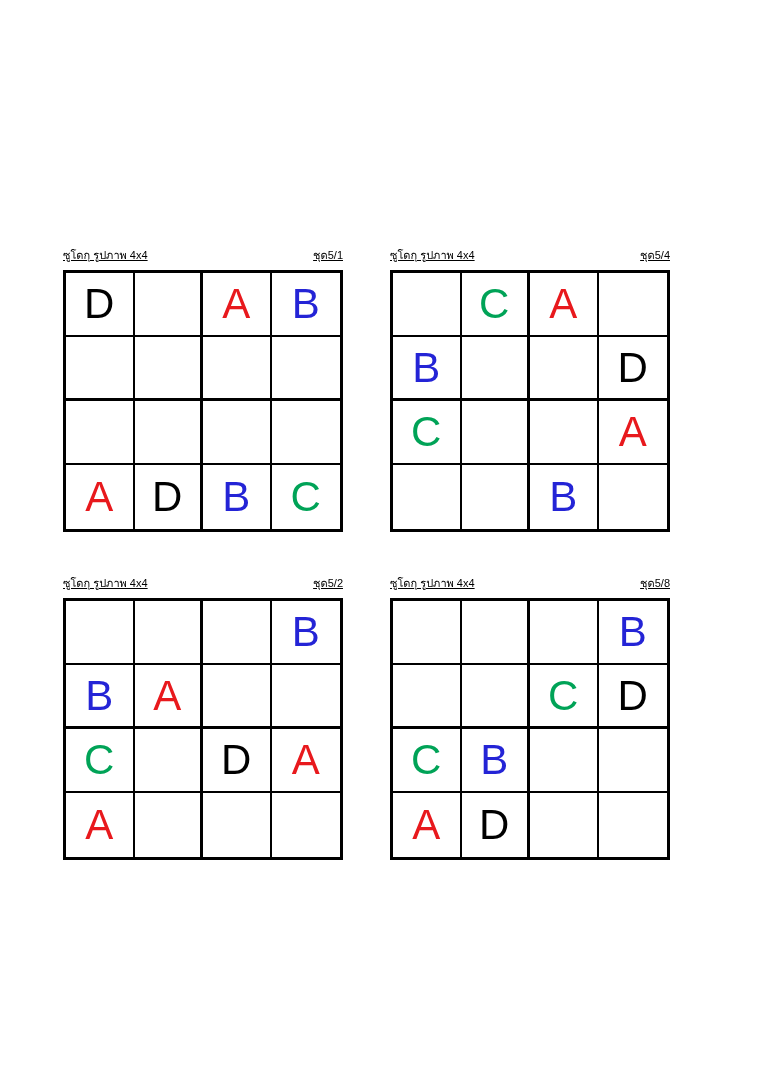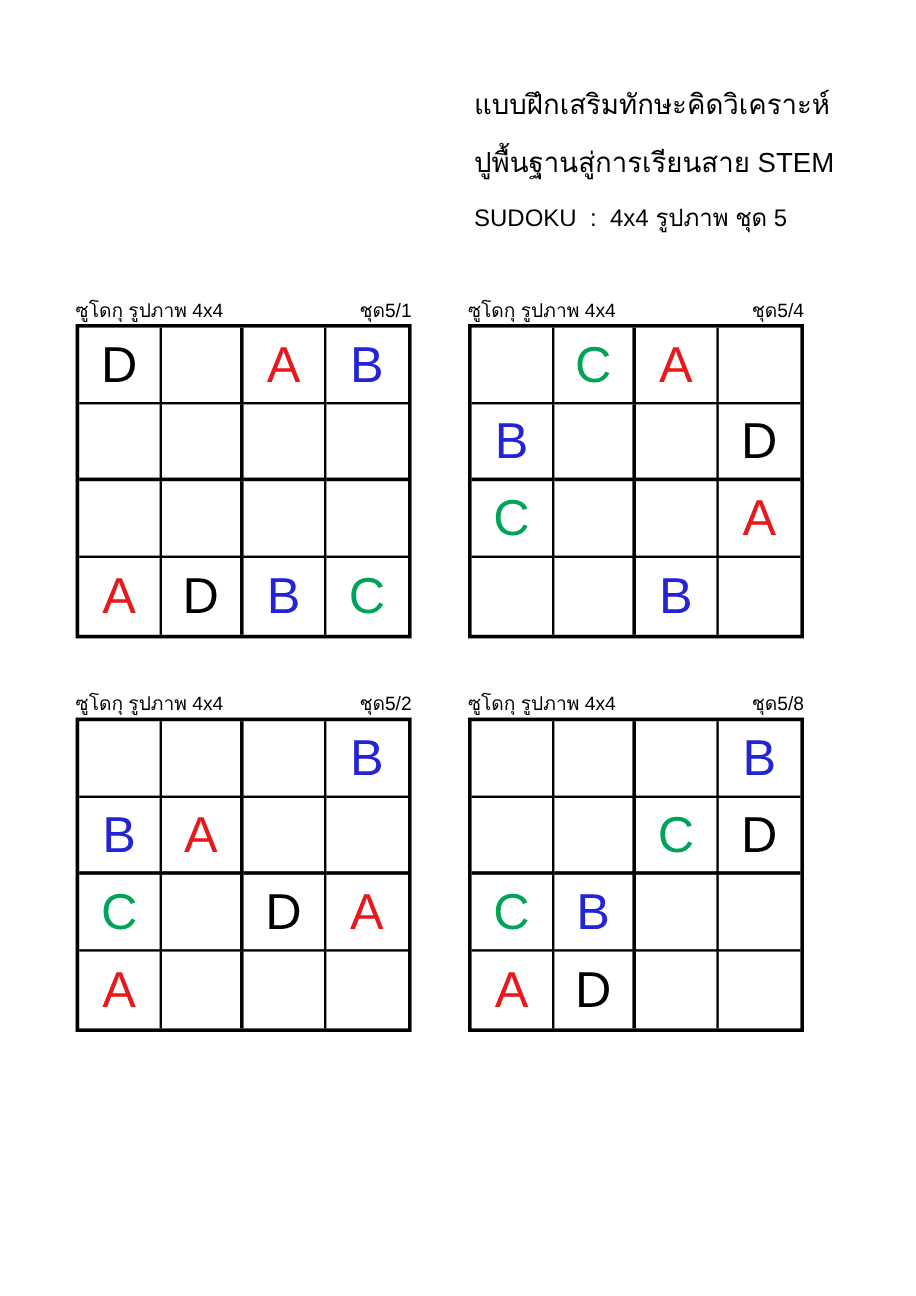--- a/index.html
+++ b/index.html
@@ -28,21 +28,21 @@
 
   
   .grid-block { position: absolute; width: 280px; }
   .gb-1 { left: 63px;  top: 246px; }
   .gb-2 { left: 390px; top: 246px; }
   .gb-3 { left: 63px;  top: 574px; }
   .gb-4 { left: 390px; top: 574px; }
 
   .grid-head {
     display: flex; justify-content: space-between; align-items: baseline;
-    font-size: 16px; color: #000; margin-bottom: 5px; height: 19px;
+    font-size: 11px; color: #000; margin-bottom: 5px; height: 19px; text-decoration: underline;
   }
 
   .grid-table {
     display: grid;
     grid-template-columns: repeat(4, 1fr);
     grid-template-rows: repeat(4, 64px);
     border: 3px solid #000;
     width: 274px;
     background: #fff;
   }
@@ -58,25 +58,20 @@
   .cell.r3 { border-bottom: none; }
 </style>
 </head>
 <body>
 
 <div class="page">
 
   <div class="logo-block">
   </div>
 
-  <div class="titles">
-    <div class="t-line">แบบฝึกเสริมทักษะคิดวิเคราะห์</div>
-    <div class="t-line">ปูพื้นฐานสู่การเรียนสาย STEM</div>
-    <div class="t-line t-line3">SUDOKU  :  4x4 รูปภาพ ชุด 5</div>
-  </div>
 
   <section class="grid-block gb-1">
     <div class="grid-head">
       <span>ซูโดกุ รูปภาพ 4x4</span>
       <span>ชุด5/1</span>
     </div>
     <div class="grid-table">
         <div class="cell r0 c0" style="color: rgb(0, 0, 0);">D</div>
         <div class="cell r0 c1"></div>
         <div class="cell r0 c2" style="color: rgb(232, 25, 29);">A</div>

